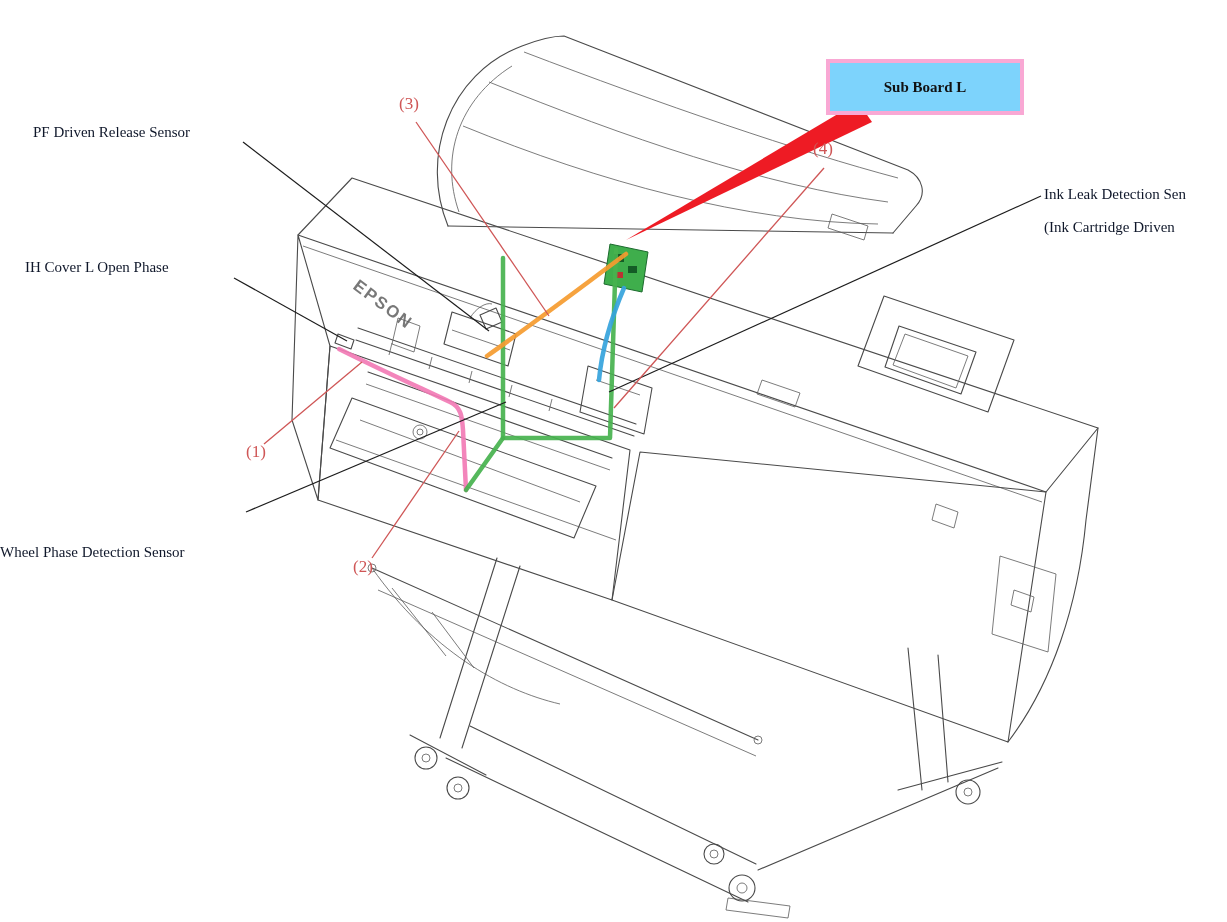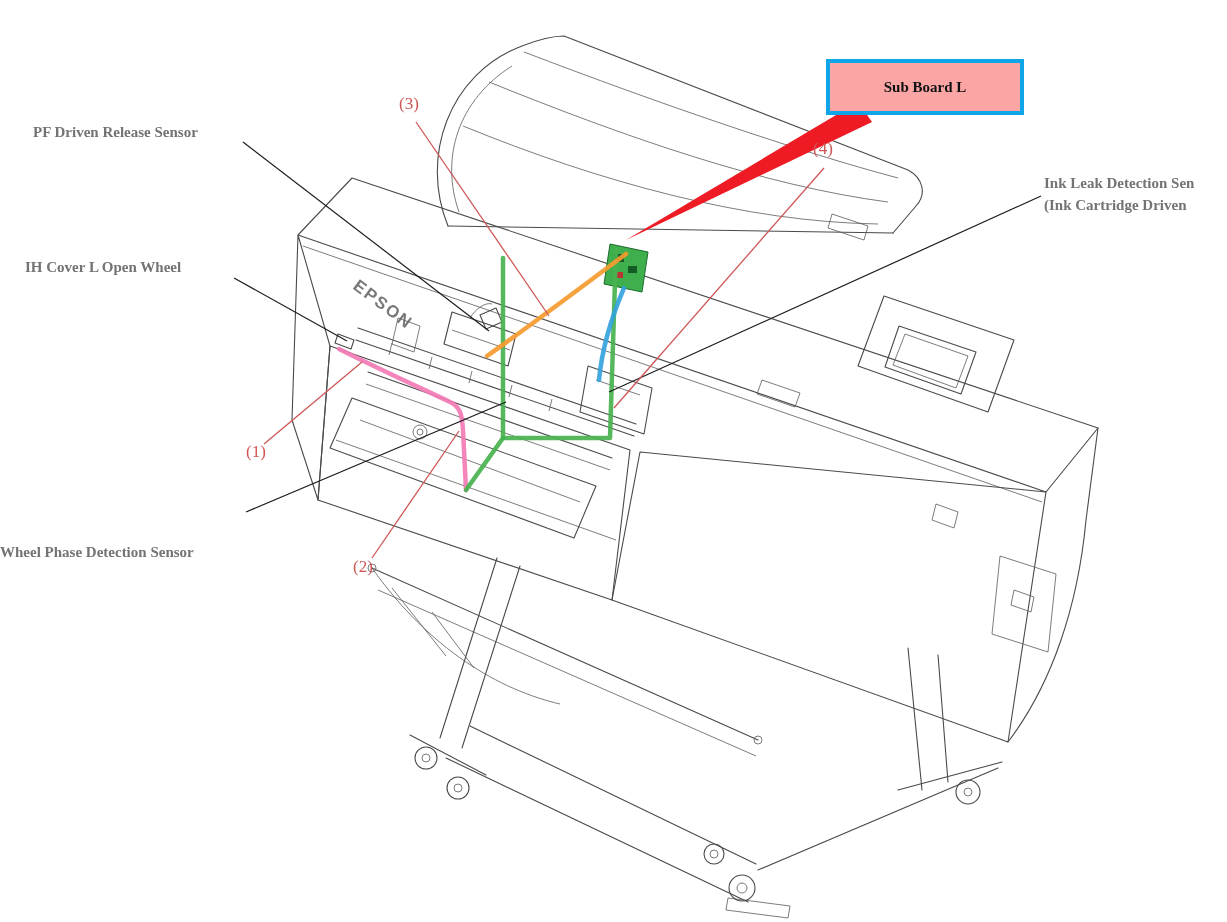--- a/index.html
+++ b/index.html
@@ -6,45 +6,45 @@
   .canvas{
     position:relative;
     width:1227px;height:922px;
     background:#ffffff;
     overflow:hidden;
     font-family:"Liberation Serif", serif;
   }
   .canvas svg{position:absolute;left:0;top:0;}
   .label{
     position:absolute;
-    font-weight:bold;
+    font-weight:normal;
     font-size:15px;
-    color:#737373;
+    color:#0f172a;
     white-space:nowrap;
   }
   .callout{
     position:absolute;
     font-weight:normal;
     font-size:17px;
     color:#cf5656;
     white-space:nowrap;
   }
   .red-box{
     position:absolute;
     left:826px;top:59px;
     width:190px;height:48px;
-    border:4px solid #0ea5e9;
-    background:#fca5a5;
+    border:4px solid #f9a8d4;
+    background:#7dd3fc;
     display:flex;align-items:center;justify-content:center;
   }
   .red-box .box-text{
     font-weight:bold;font-size:15px;color:#111111;
   }
   .ink-label{line-height:22px;}
-  .ink-label span{display:block;}
+  .ink-label span{display:block;margin-top:11px;}
   
   .art{stroke:#4a4a4a;stroke-width:1.1;fill:none;stroke-linejoin:round;stroke-linecap:round;}
   .art-thin{stroke:#5a5a5a;stroke-width:0.8;fill:none;}
   .black-leader{stroke:#1c1c1c;stroke-width:1.2;fill:none;}
   .red-leader{stroke:#cf5656;stroke-width:1.3;fill:none;}
   .cable{fill:none;stroke-width:4.5;stroke-linecap:round;stroke-linejoin:round;opacity:0.92;}
   .epson{font-family:"Liberation Sans",sans-serif;font-size:17px;font-weight:bold;fill:#787878;letter-spacing:2px;}
 </style>
 </head>
 <body>
@@ -163,21 +163,21 @@
       <path class="red-leader" d="M824,168 L614,408"></path>
       <path class="red-leader" d="M264,444 L362,362"></path>
       <path class="red-leader" d="M372,558 L459,431"></path>
     </g>
 
     <polygon points="626,240 858,102 872,122" fill="#ee1b24"></polygon>
   </svg>
 
   <div class="label" style="left:33px;top:124px;">PF Driven Release Sensor</div>
 
-  <div class="label" style="left:25px;top:259px;">IH Cover L Open Wheel</div>
+  <div class="label" style="left:25px;top:259px;">IH Cover L Open Phase</div>
 
   <div class="label" style="left:0px;top:544px;">Wheel Phase Detection Sensor</div>
 
   <div class="label ink-label" style="left:1044px;top:172px;">
     <span>Ink Leak Detection Sen</span>
     <span>(Ink Cartridge Driven</span>
   </div>
 
   <div class="callout" style="left:246px;top:442px;">(1)</div>
 

